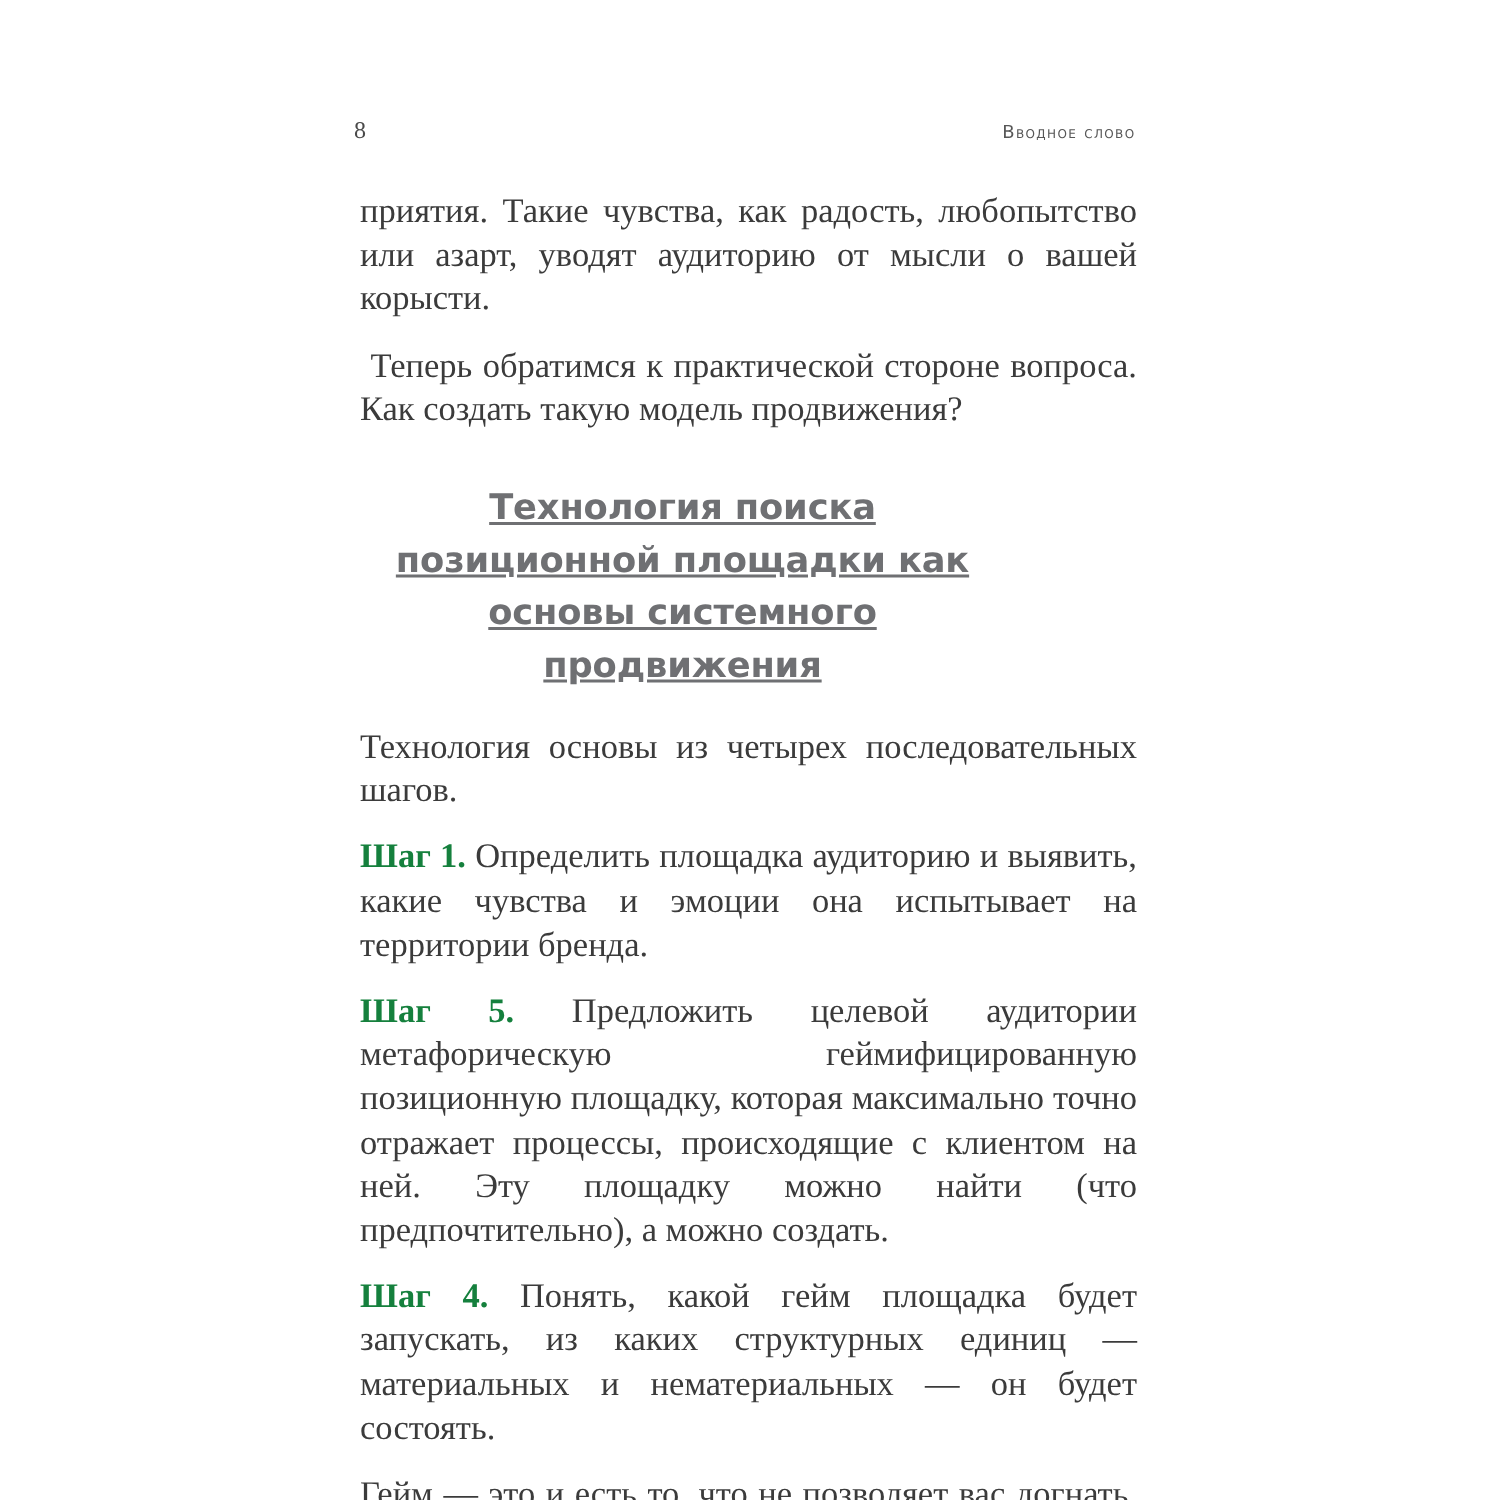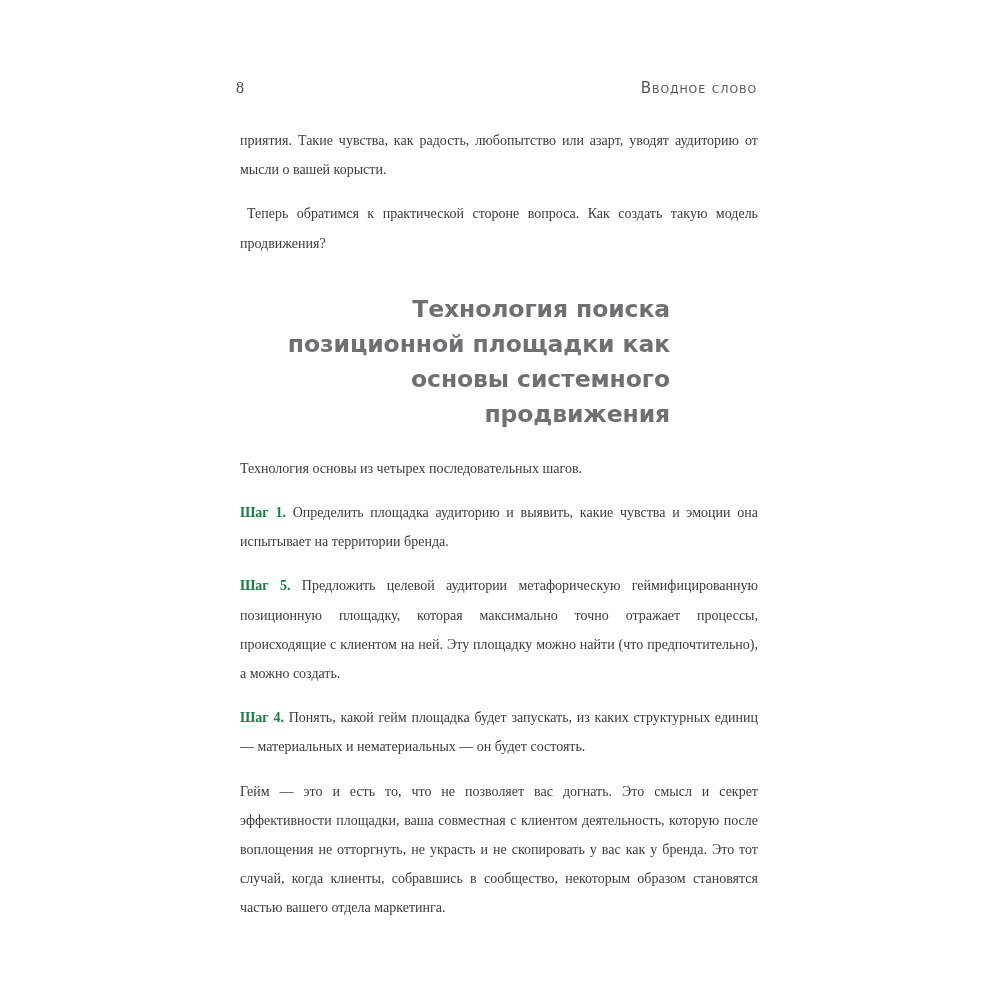--- a/index.html
+++ b/index.html
@@ -37,41 +37,41 @@
   }
   .folio {
     font-family: "Liberation Serif", "DejaVu Serif", serif;
     font-size: 16px;
     line-height: 20px;
     color: #4a4a4a;
     letter-spacing: 0.2px;
   }
   .running-title {
     font-family: "DejaVu Sans", "Liberation Sans", sans-serif;
-    font-size: 15px;
+    font-size: 12px;
     line-height: 20px;
     color: #575757;
     font-variant: small-caps;
     text-transform: lowercase;
     letter-spacing: 0.9px;
     font-weight: 400;
   }
   .running-title::first-letter { text-transform: uppercase; }
 
   
   .column {
     position: absolute;
     left: 240px;
     top: 126px;
     width: 518px;
   }
 
   p.body {
     margin: 0 0 15px 0;
-    font-size: 14px;
+    font-size: 23px;
     line-height: 29.2px;
     color: #3b3b3b;
     text-align: justify;
     text-justify: inter-word;
     hyphens: manual;
     -webkit-hyphens: manual;
   }
   p.body.last { margin-bottom: 0; }
   p.body.indent { text-indent: 7px; }
   p.body .lead {
@@ -82,22 +82,23 @@
   
   h2.section-heading {
     margin: 0;
     padding: 0;
     font-family: "DejaVu Sans", "Liberation Sans", sans-serif;
     font-weight: bold;
     font-size: 23.5px;
     line-height: 35px;
     letter-spacing: -0.1px;
     color: #6f7073;
-    text-align: right;
+    text-align: center;
     max-width: 430px;
+    text-decoration: underline;
   }
   .heading-block {
     margin: 34px 0 22px 0;
   }
 </style>
 </head>
 <body>
 
 <div class="page">
 

